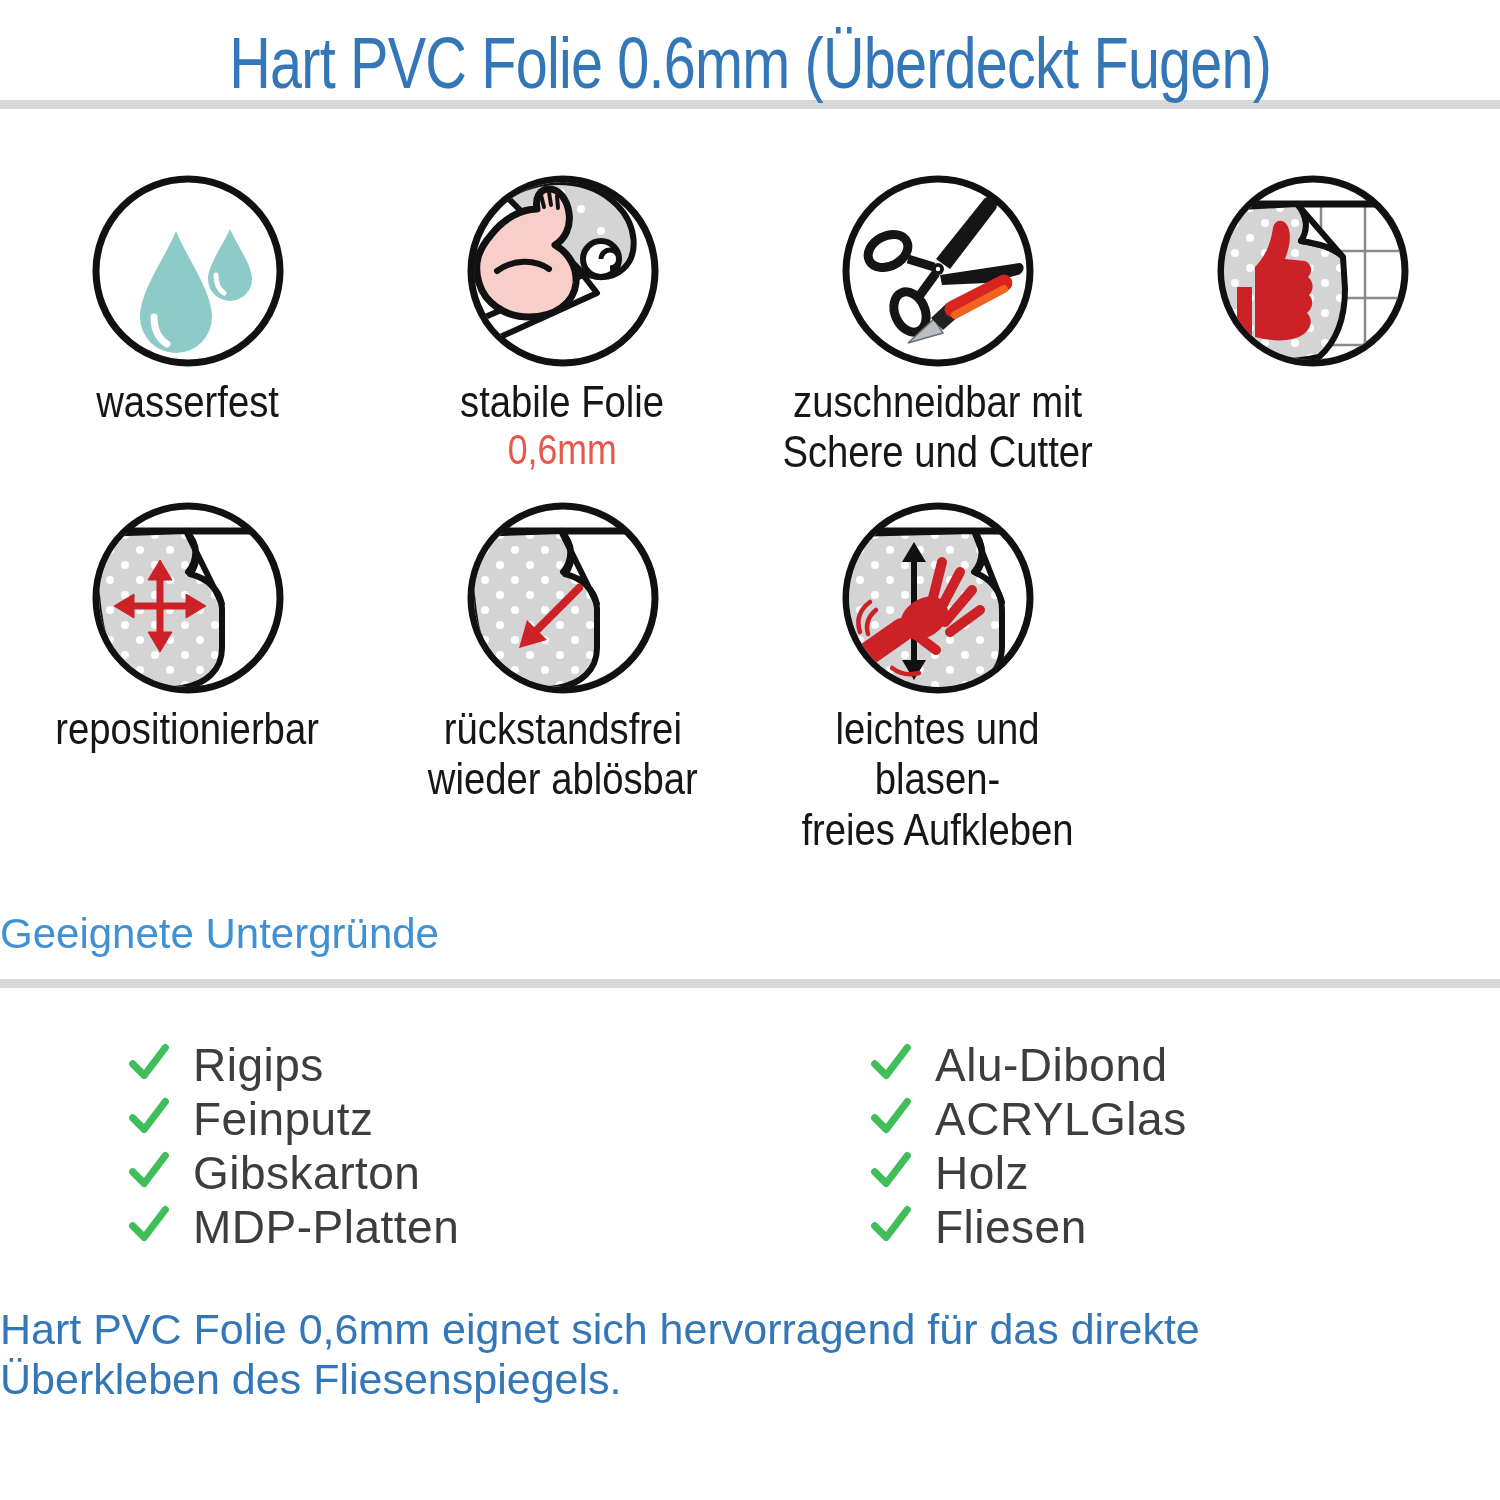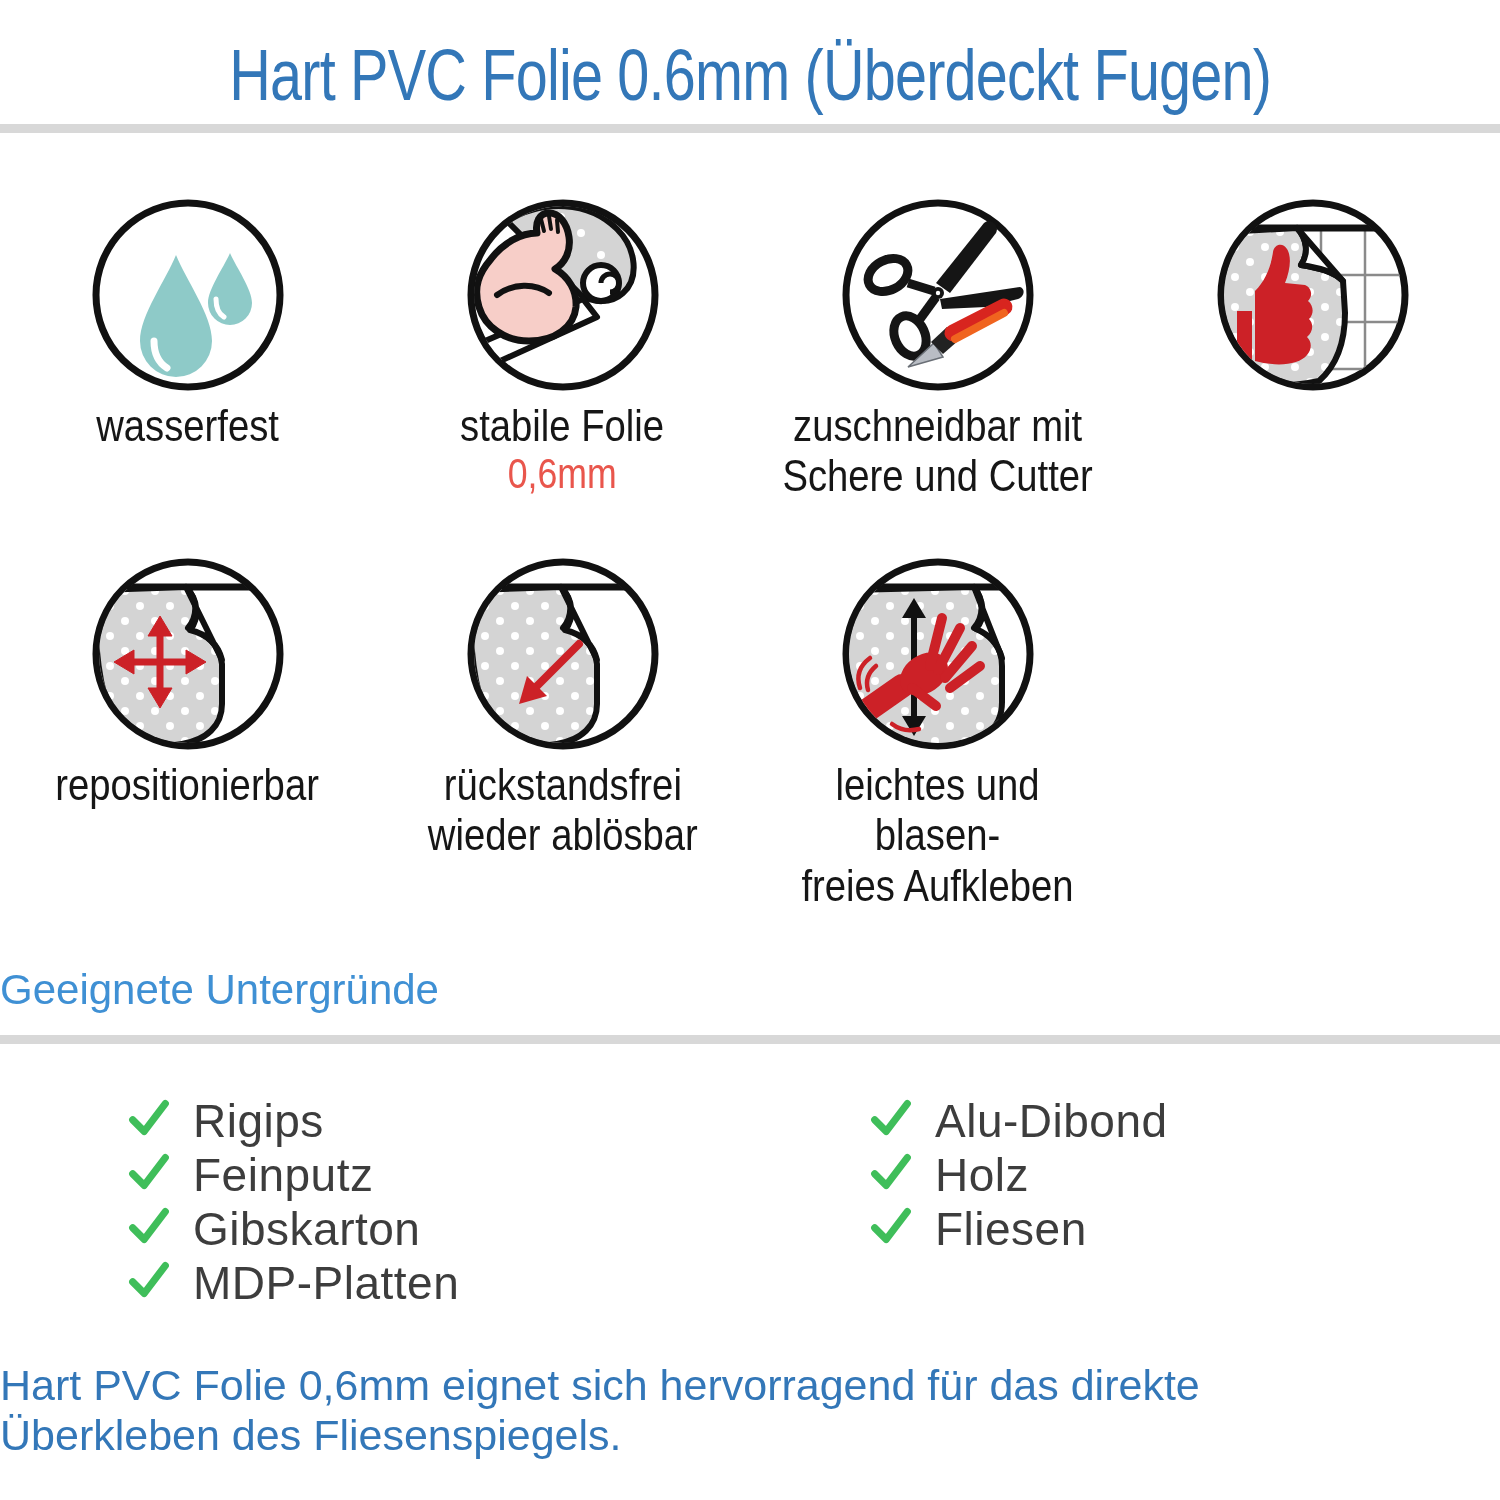--- a/index.html
+++ b/index.html
@@ -7,24 +7,24 @@
     --icon-red:#cc2127; --accent-red:#e9564c; --check-green:#3fbe5a;
     --list-text:#3d3d3d; --label-text:#161616; --foil-gray:#d4d4d4;
   }
   *{box-sizing:border-box}
   html,body{margin:0;padding:0}
   body{width:1500px;height:1500px;background:#fff;overflow:hidden;
        font-family:"Liberation Sans",sans-serif;color:var(--label-text)}
   .cond{display:inline-block;transform-origin:50% 50%;white-space:pre-line}
   .c80{transform:scaleX(.80)}
   .c85{transform:scaleX(.85)}
-  .title{margin:12px;padding-top:26px;height:100px;text-align:center;font-weight:400}
+  .title{margin:0;padding-top:26px;height:100px;text-align:center;font-weight:400}
   .title .cond{font-size:72px;line-height:1.05;color:var(--accent-blue);letter-spacing:-1px}
   .bar{width:100%;height:9px;background:var(--divider-gray)}
-  .features{display:grid;grid-template-columns:repeat(4,375px);padding-top:62px;row-gap:52px}
+  .features{display:grid;grid-template-columns:repeat(4,375px);padding-top:62px;row-gap:20px}
   .feature{text-align:center}
   .badge{width:200px;height:200px;margin:0 auto;display:block}
   .flabel{margin-top:6px;font-size:45px;line-height:1.12;color:var(--label-text)}
   .fsub{margin-top:0;font-size:42px;line-height:1.1;color:var(--accent-red)}
   .heading{margin:56px 0 22px;text-align:left;font-size:42px;line-height:1.1;
            font-weight:400;color:var(--heading-blue)}
   .subs{display:grid;grid-template-columns:742px auto;padding:50px 0 0 126px}
   .col{list-style:none;margin:0;padding:0}
   .item{display:flex;align-items:flex-start;height:54px}
   .item svg{width:46px;height:46px;margin-right:21px;flex:none}
@@ -270,20 +270,26 @@
       <li class="item">
         <svg viewBox="0 0 48 48">
             <path d="M7,27 L19,39 L41,10" fill="none" stroke="#3fbe5a" stroke-width="7.5" stroke-linecap="round" stroke-linejoin="round"></path>
           </svg>
         <span>Alu-Dibond</span>
       </li>
       <li class="item">
         <svg viewBox="0 0 48 48">
             <path d="M7,27 L19,39 L41,10" fill="none" stroke="#3fbe5a" stroke-width="7.5" stroke-linecap="round" stroke-linejoin="round"></path>
           </svg>
+        <span>ACRYLGlas</span>
+      </li>
+      <li class="item">
+        <svg viewBox="0 0 48 48">
+            <path d="M7,27 L19,39 L41,10" fill="none" stroke="#3fbe5a" stroke-width="7.5" stroke-linecap="round" stroke-linejoin="round"></path>
+          </svg>
         <span>Holz</span>
       </li>
       <li class="item">
         <svg viewBox="0 0 48 48">
             <path d="M7,27 L19,39 L41,10" fill="none" stroke="#3fbe5a" stroke-width="7.5" stroke-linecap="round" stroke-linejoin="round"></path>
           </svg>
         <span>Fliesen</span>
       </li>
     </ul>
   </section>

